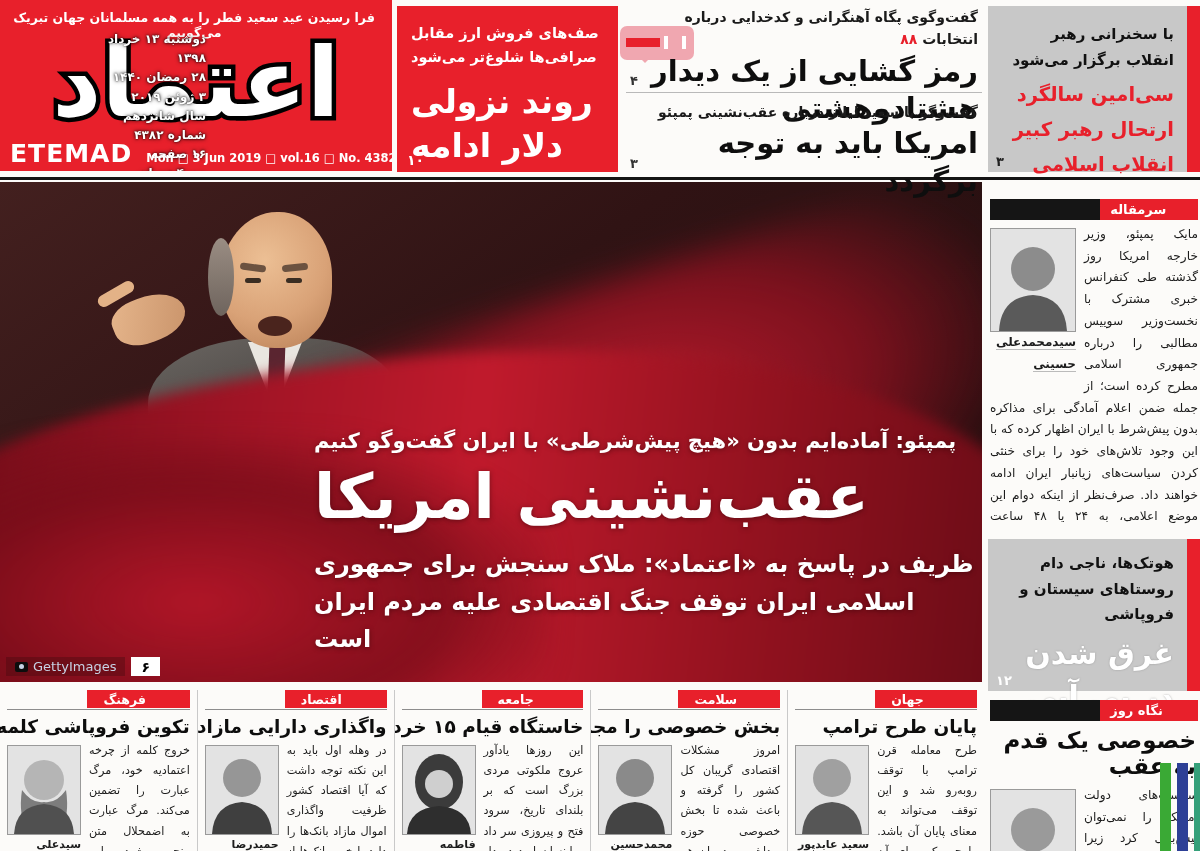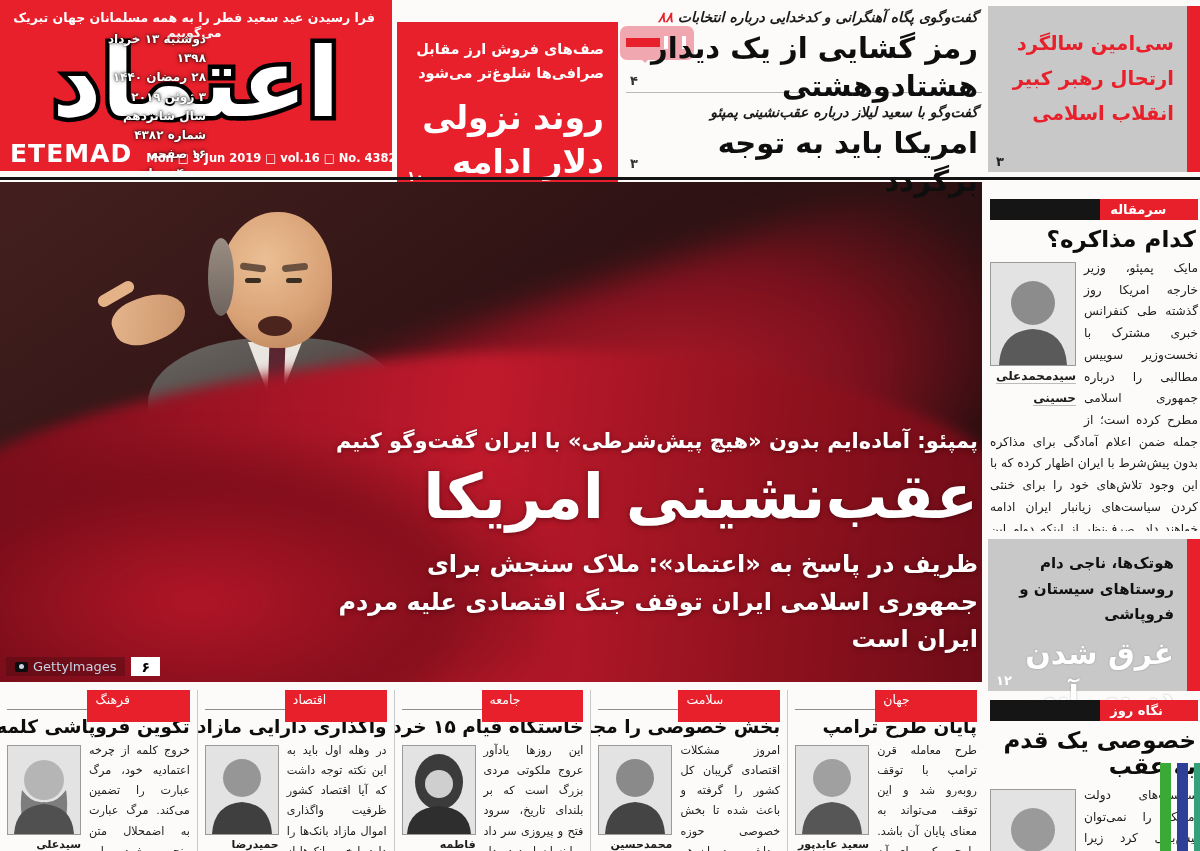--- a/index.html
+++ b/index.html
@@ -10,29 +10,29 @@
   
   .masthead { position:absolute; left:0; top:0; width:392px; height:171px; background:#e8202b; overflow:hidden; }
   .greeting { position:absolute; top:10px; left:6px; right:10px; color:#fff; font-size:12.5px; font-weight:bold; text-align:center; z-index:3; }
   .logo-svg { position:absolute; left:0; right:0; top:18px; z-index:1; }
   .date-block { position:absolute; left:88px; top:30px; width:118px; z-index:3; color:#fff; font-size:12px; font-weight:bold; line-height:1.6; text-align:right; text-shadow:0 0 4px rgba(0,0,0,.85), 0 0 2px rgba(0,0,0,.9); }
   .latin-row { position:absolute; bottom:3px; left:10px; right:10px; display:flex; direction:ltr; align-items:baseline; gap:14px; color:#fff; z-index:3; }
   .etemad-latin { font-size:25px; font-weight:900; letter-spacing:1px; }
   .issue-info { font-size:11.5px; font-weight:bold; white-space:nowrap; }
 
   
-  .dollar-box { position:absolute; left:397px; top:22px; width:221px; height:166px; background:#e8202b; color:#fff; padding:16px 14px 10px; text-align:right; }
+  .dollar-box { position:absolute; left:397px; top:6px; width:221px; height:166px; background:#e8202b; color:#fff; padding:16px 14px 10px; text-align:left; }
   .dollar-kicker { font-size:14.5px; font-weight:bold; line-height:1.65; }
   .dollar-title { font-size:33px; font-weight:900; line-height:1.35; margin-top:10px; }
   .dollar-page { position:absolute; left:10px; bottom:4px; font-size:14px; font-weight:bold; }
 
   
   .headlines { position:absolute; left:626px; top:2px; width:356px; height:172px; }
   .story { position:relative; padding:4px 4px 8px; text-align:right; }
-  .story .kicker { font-size:14px; font-weight:bold; color:#1a1a1a; line-height:1.6; position:relative; z-index:2;font-style:italic; }
+  .story .kicker { font-size:14px; font-weight:bold; color:#1a1a1a; line-height:1.6; position:relative; z-index:2; }
   .story .kicker .hl { color:#e8202b; }
   .story .title { font-size:29px; font-weight:900; color:#0e0e0e; line-height:1.3; margin-top:2px; position:relative; z-index:2; }
   .story .pnum { position:absolute; left:4px; bottom:2px; font-size:13px; font-weight:bold; color:#333; }
   .story-sep { border:none; border-top:1px solid #b9b9b9; margin:2px 0 4px; }
   .bubble { position:absolute; left:-6px; top:24px; width:74px; height:34px; background:#f0a7b0; border-radius:7px; z-index:1; }
   .bubble:after { content:""; position:absolute; left:18px; bottom:-10px; border:7px solid transparent; border-top-color:#f0a7b0; }
   .bubble .bar { position:absolute; left:6px; top:12px; right:34px; height:9px; background:#e8202b; }
   .bubble .dash { position:absolute; right:8px; top:10px; width:22px; height:13px; border-left:4px solid #fff; border-right:4px solid #fff; }
 
   
@@ -57,21 +57,21 @@
   .p-brow.l { left:188px; transform:rotate(8deg); } .p-brow.r { left:230px; transform:rotate(-6deg); }
   .p-eye { position:absolute; background:#3a2d22; height:5px; width:16px; border-radius:3px; top:78px; }
   .p-eye.l { left:193px; } .p-eye.r { left:234px; }
   .p-mouth { position:absolute; left:206px; top:116px; width:34px; height:20px; border-radius:50%; background:#4a241d; }
   .p-suit { position:absolute; left:96px; top:138px; width:250px; height:142px; border-radius:46% 40% 0 0; background:linear-gradient(160deg,#6b6662 0%,#4a4643 55%,#34302e 100%); }
   .p-shirt { position:absolute; left:196px; top:142px; width:54px; height:70px; background:#e9e6e0; clip-path:polygon(0 0,100% 0,50% 100%); }
   .p-tie { position:absolute; left:216px; top:146px; width:16px; height:78px; background:#5a2530; transform:rotate(2deg); }
   .p-hand { position:absolute; left:60px; top:96px; width:74px; height:46px; border-radius:40% 60% 50% 50%; background:linear-gradient(120deg,#e6b68c,#c9936a); transform:rotate(-22deg); }
   .p-finger { position:absolute; left:44px; top:88px; width:40px; height:12px; border-radius:6px; background:#e3b287; transform:rotate(-30deg); }
 
-  .photo-overlay { position:absolute; left:332px; right:4px; bottom:24px; text-align:right; color:#fff; z-index:5; text-shadow:0 1px 5px rgba(40,0,5,.5); }
+  .photo-overlay { position:absolute; left:314px; right:4px; bottom:24px; text-align:left; color:#fff; z-index:5; text-shadow:0 1px 5px rgba(40,0,5,.5); }
   .m-kicker { font-size:21px; font-weight:bold; }
   .m-title { font-size:62px; font-weight:900; line-height:1.15; margin:8px 0 14px; }
   .m-sub { font-size:24px; font-weight:bold; line-height:1.55; }
   .credit-strip { position:absolute; left:6px; bottom:6px; display:flex; direction:ltr; align-items:stretch; gap:6px; z-index:6; }
   .credit { display:flex; align-items:center; gap:5px; padding:2px 9px; background:rgba(70,10,14,.4); color:#c7d2e4; font-size:13px; }
   .cam { width:13px; height:10px; background:#0d0d0d; border-radius:2px; position:relative; }
   .cam:after { content:""; position:absolute; left:4px; top:2px; width:5px; height:5px; border-radius:50%; background:#c7d2e4; }
   .page-chip { background:#fff; color:#000; font-size:14px; font-weight:bold; padding:1px 10px; display:flex; align-items:center; }
 
   
@@ -91,21 +91,21 @@
   .drought-title { font-size:30px; font-weight:900; color:#fff; line-height:1.45; margin-top:4px; text-shadow:0 0 2px rgba(120,120,120,.6); }
   .drought-page { color:#fff; }
 
   .day-view { position:absolute; left:0; top:517px; width:212px; height:151px; overflow:hidden; padding:0 2px; }
 
   
   .bottom-row { position:absolute; left:0; top:690px; width:984px; height:161px; display:grid; grid-template-columns:repeat(5,1fr); direction:rtl; }
   .bcol { padding:0 7px; overflow:hidden; position:relative; border-left:1px solid #c9c9c9; }
   .bcol:last-child { border-left:none; }
   .tab-row { position:relative; height:20px; border-bottom:1px solid #8d8d8d; margin-bottom:2px; }
-  .tab { position:absolute; right:0; top:0; height:32px; width:56%; background:#e8202b; color:#fff; font-size:12.5px; font-weight:normal; line-height:19px; padding:0 8px; text-align:left; }
+  .tab { position:absolute; right:0; top:0; height:18px; width:56%; background:#e8202b; color:#fff; font-size:12.5px; font-weight:bold; line-height:19px; padding:0 16px; text-align:left; }
   .col-title { font-size:18.5px; font-weight:900; color:#0d0d0d; text-align:right; margin:6px 0 4px; white-space:nowrap; }
   .col-body { font-size:11.2px; line-height:1.8; text-align:justify; color:#1c1c1c; }
   .col-body .portrait { width:74px; }
   .col-body .face { height:90px; }
   .col-body .pcap { font-size:11px; }
 
   
   .color-bars { position:absolute; right:0; bottom:0; height:88px; display:flex; direction:ltr; gap:6px; z-index:9; }
   .cbar { width:11px; height:100%; }
   .cbar.g1 { background:#3aa935; } .cbar.b1 { background:#2d3f96; } .cbar.g2 { background:#35a07a; width:6px; }
@@ -154,20 +154,21 @@
     <hr class="story-sep">
     <div class="story" style="height:76px;">
       <div class="kicker">گفت‌وگو با سعید لیلاز درباره عقب‌نشینی پمپئو</div>
       <div class="title">امریکا باید به توجه برگردد</div>
       <div class="pnum">۳</div>
     </div>
   </div>
 
   <div class="grey-box anniv">
     <div class="redbar"></div>
+    <div class="grey-kicker">با سخنرانی رهبر انقلاب برگزار می‌شود</div>
     <div class="anniv-title">سی‌امین سالگرد ارتحال رهبر کبیر انقلاب اسلامی</div>
     <div class="grey-page">۳</div>
   </div>
 
   <div class="top-rule"></div>
 
   <div class="photo">
     <div class="pompeo">
       <div class="p-suit"></div>
         <div class="p-shirt"></div>
@@ -199,21 +200,20 @@
     </div>
   </div>
 
   <div class="right-col">
 
     <div class="editorial">
       <div class="sec-head">
         <div class="blk"></div>
         <div class="red">سرمقاله</div>
       </div>
-      <div class="ed-title">کدام مذاکره؟</div>
       <div class="body-txt">
         <span class="portrait">
           <span class="face">
             <svg width="84" height="100" viewBox="0 0 84 100">
                 <circle cx="42" cy="38" r="22" fill="#8c8c8c"></circle>
                 <path d="M8 100 Q10 66 42 64 Q74 66 76 100 Z" fill="#5a5a5a"></path>
               </svg>
           </span>
           <span class="pcap">سیدمحمدعلی حسینی</span>
         </span>

